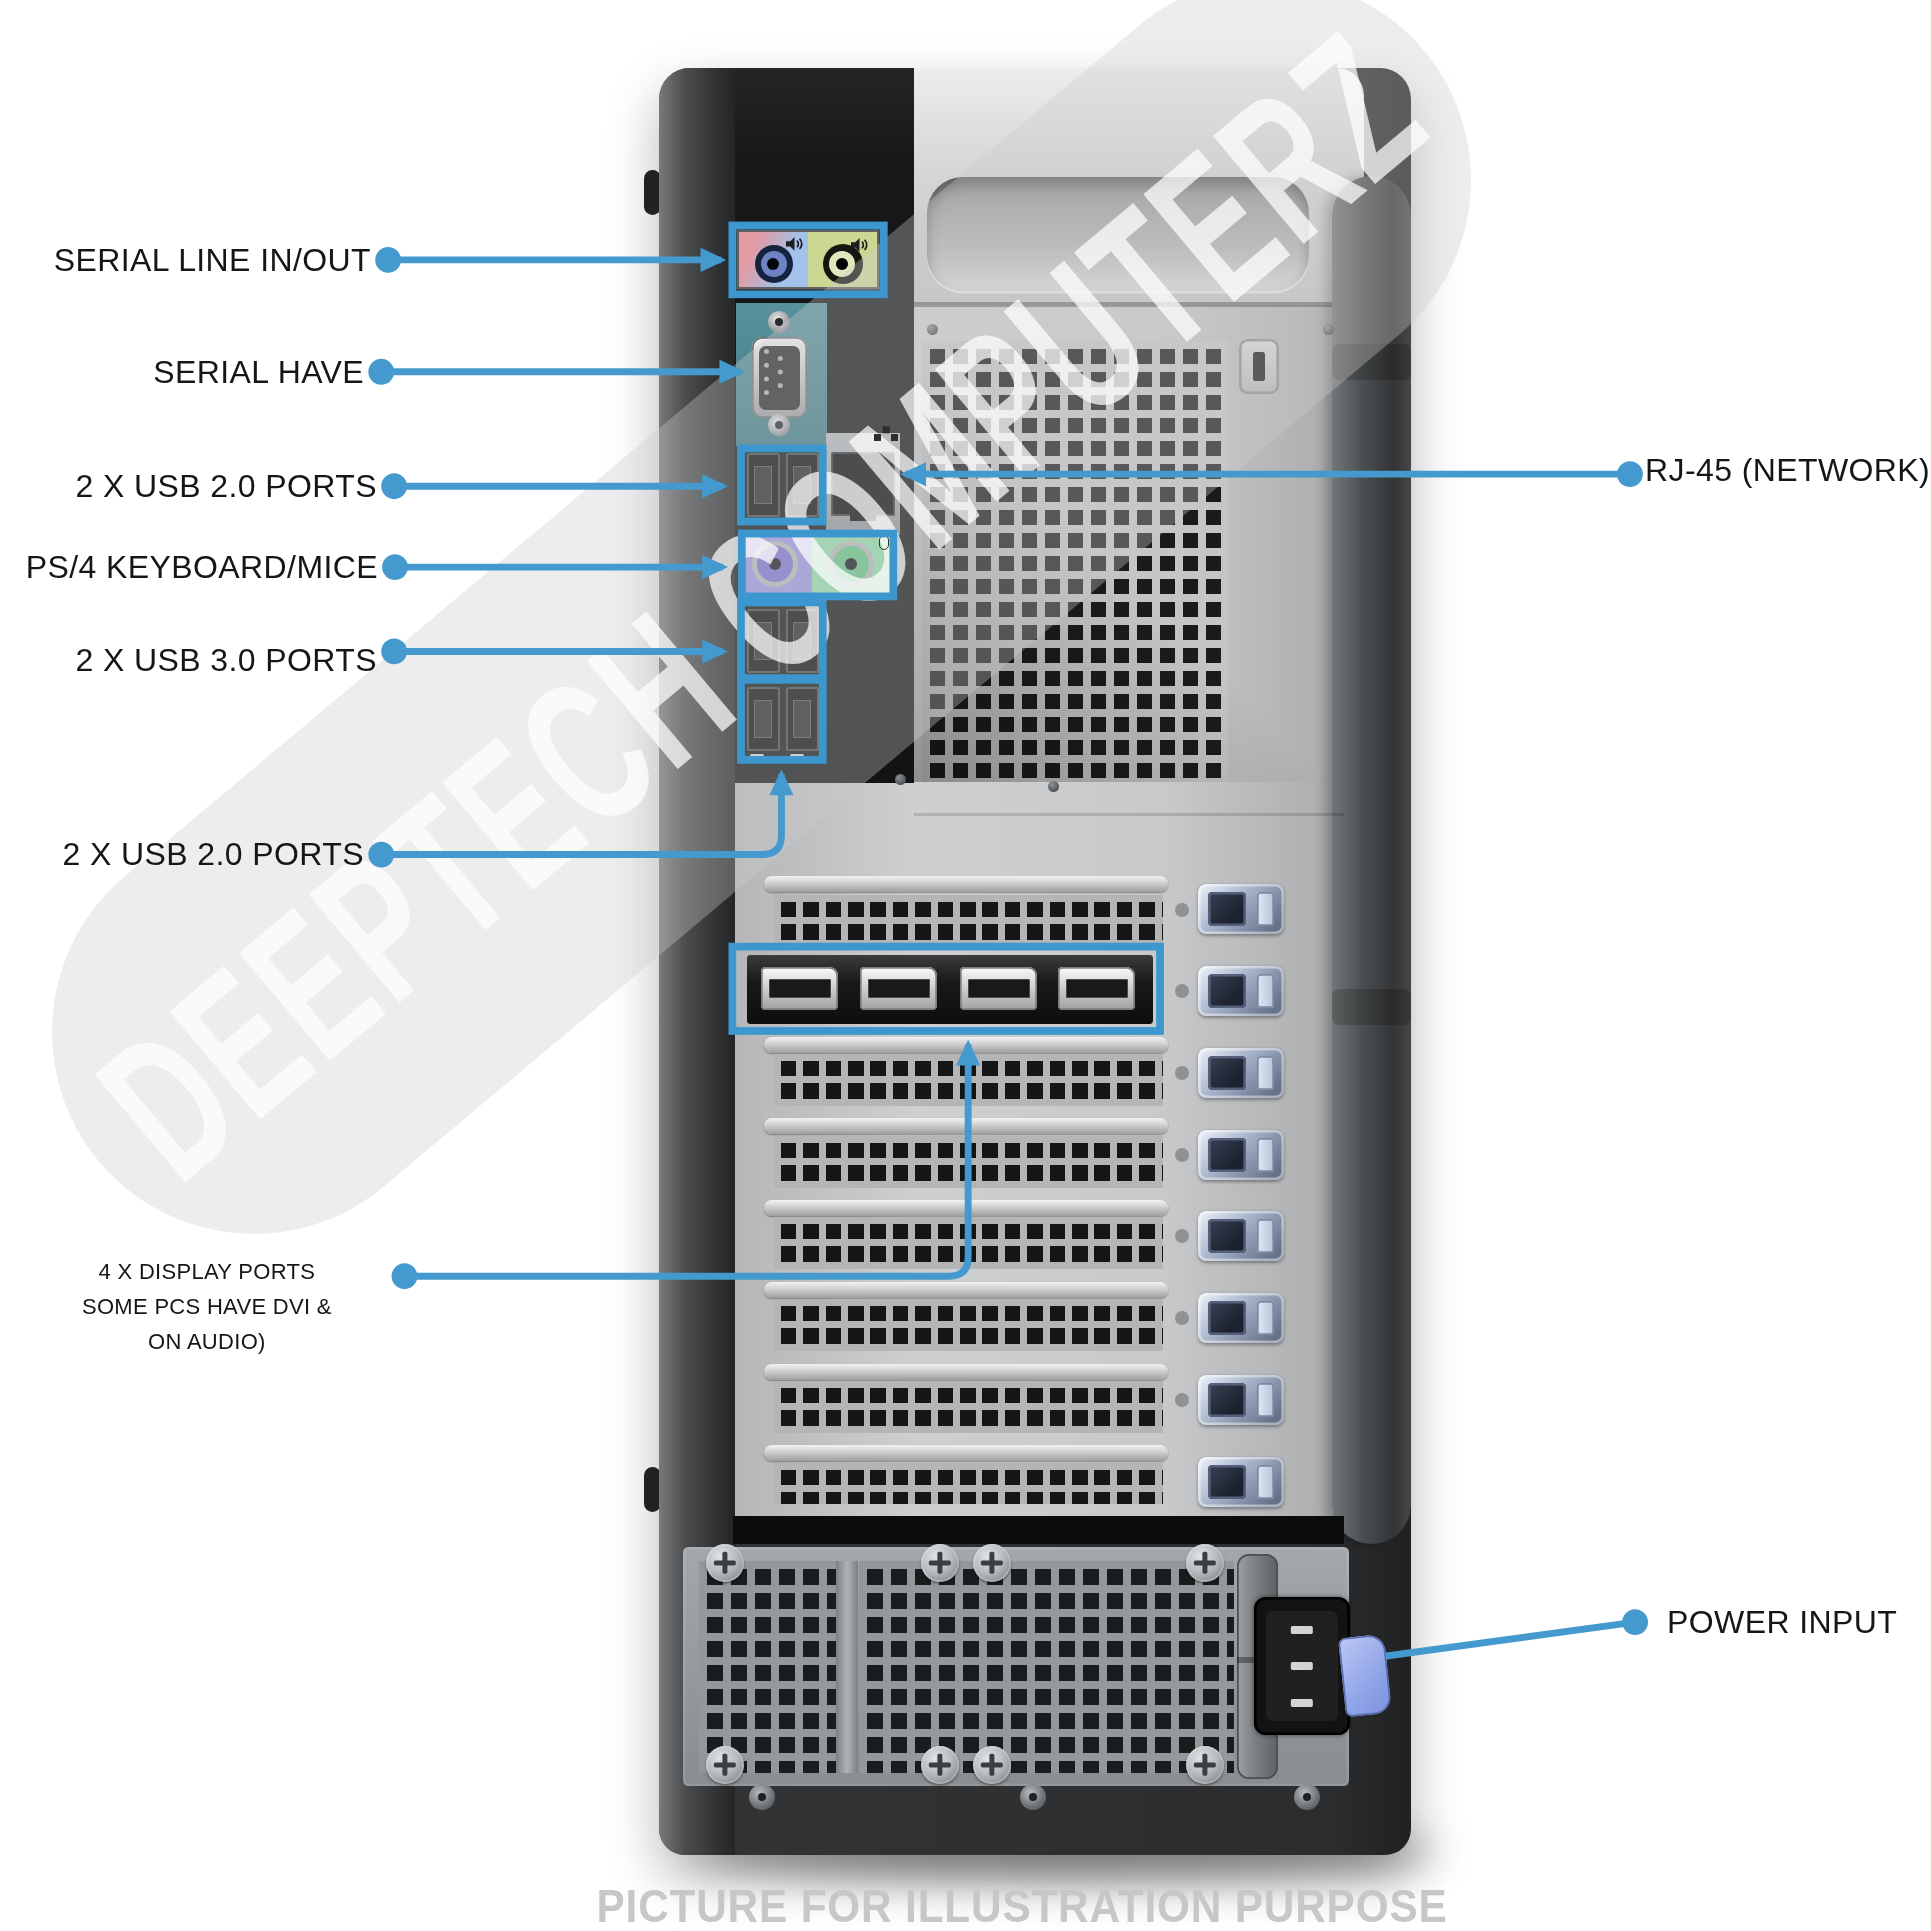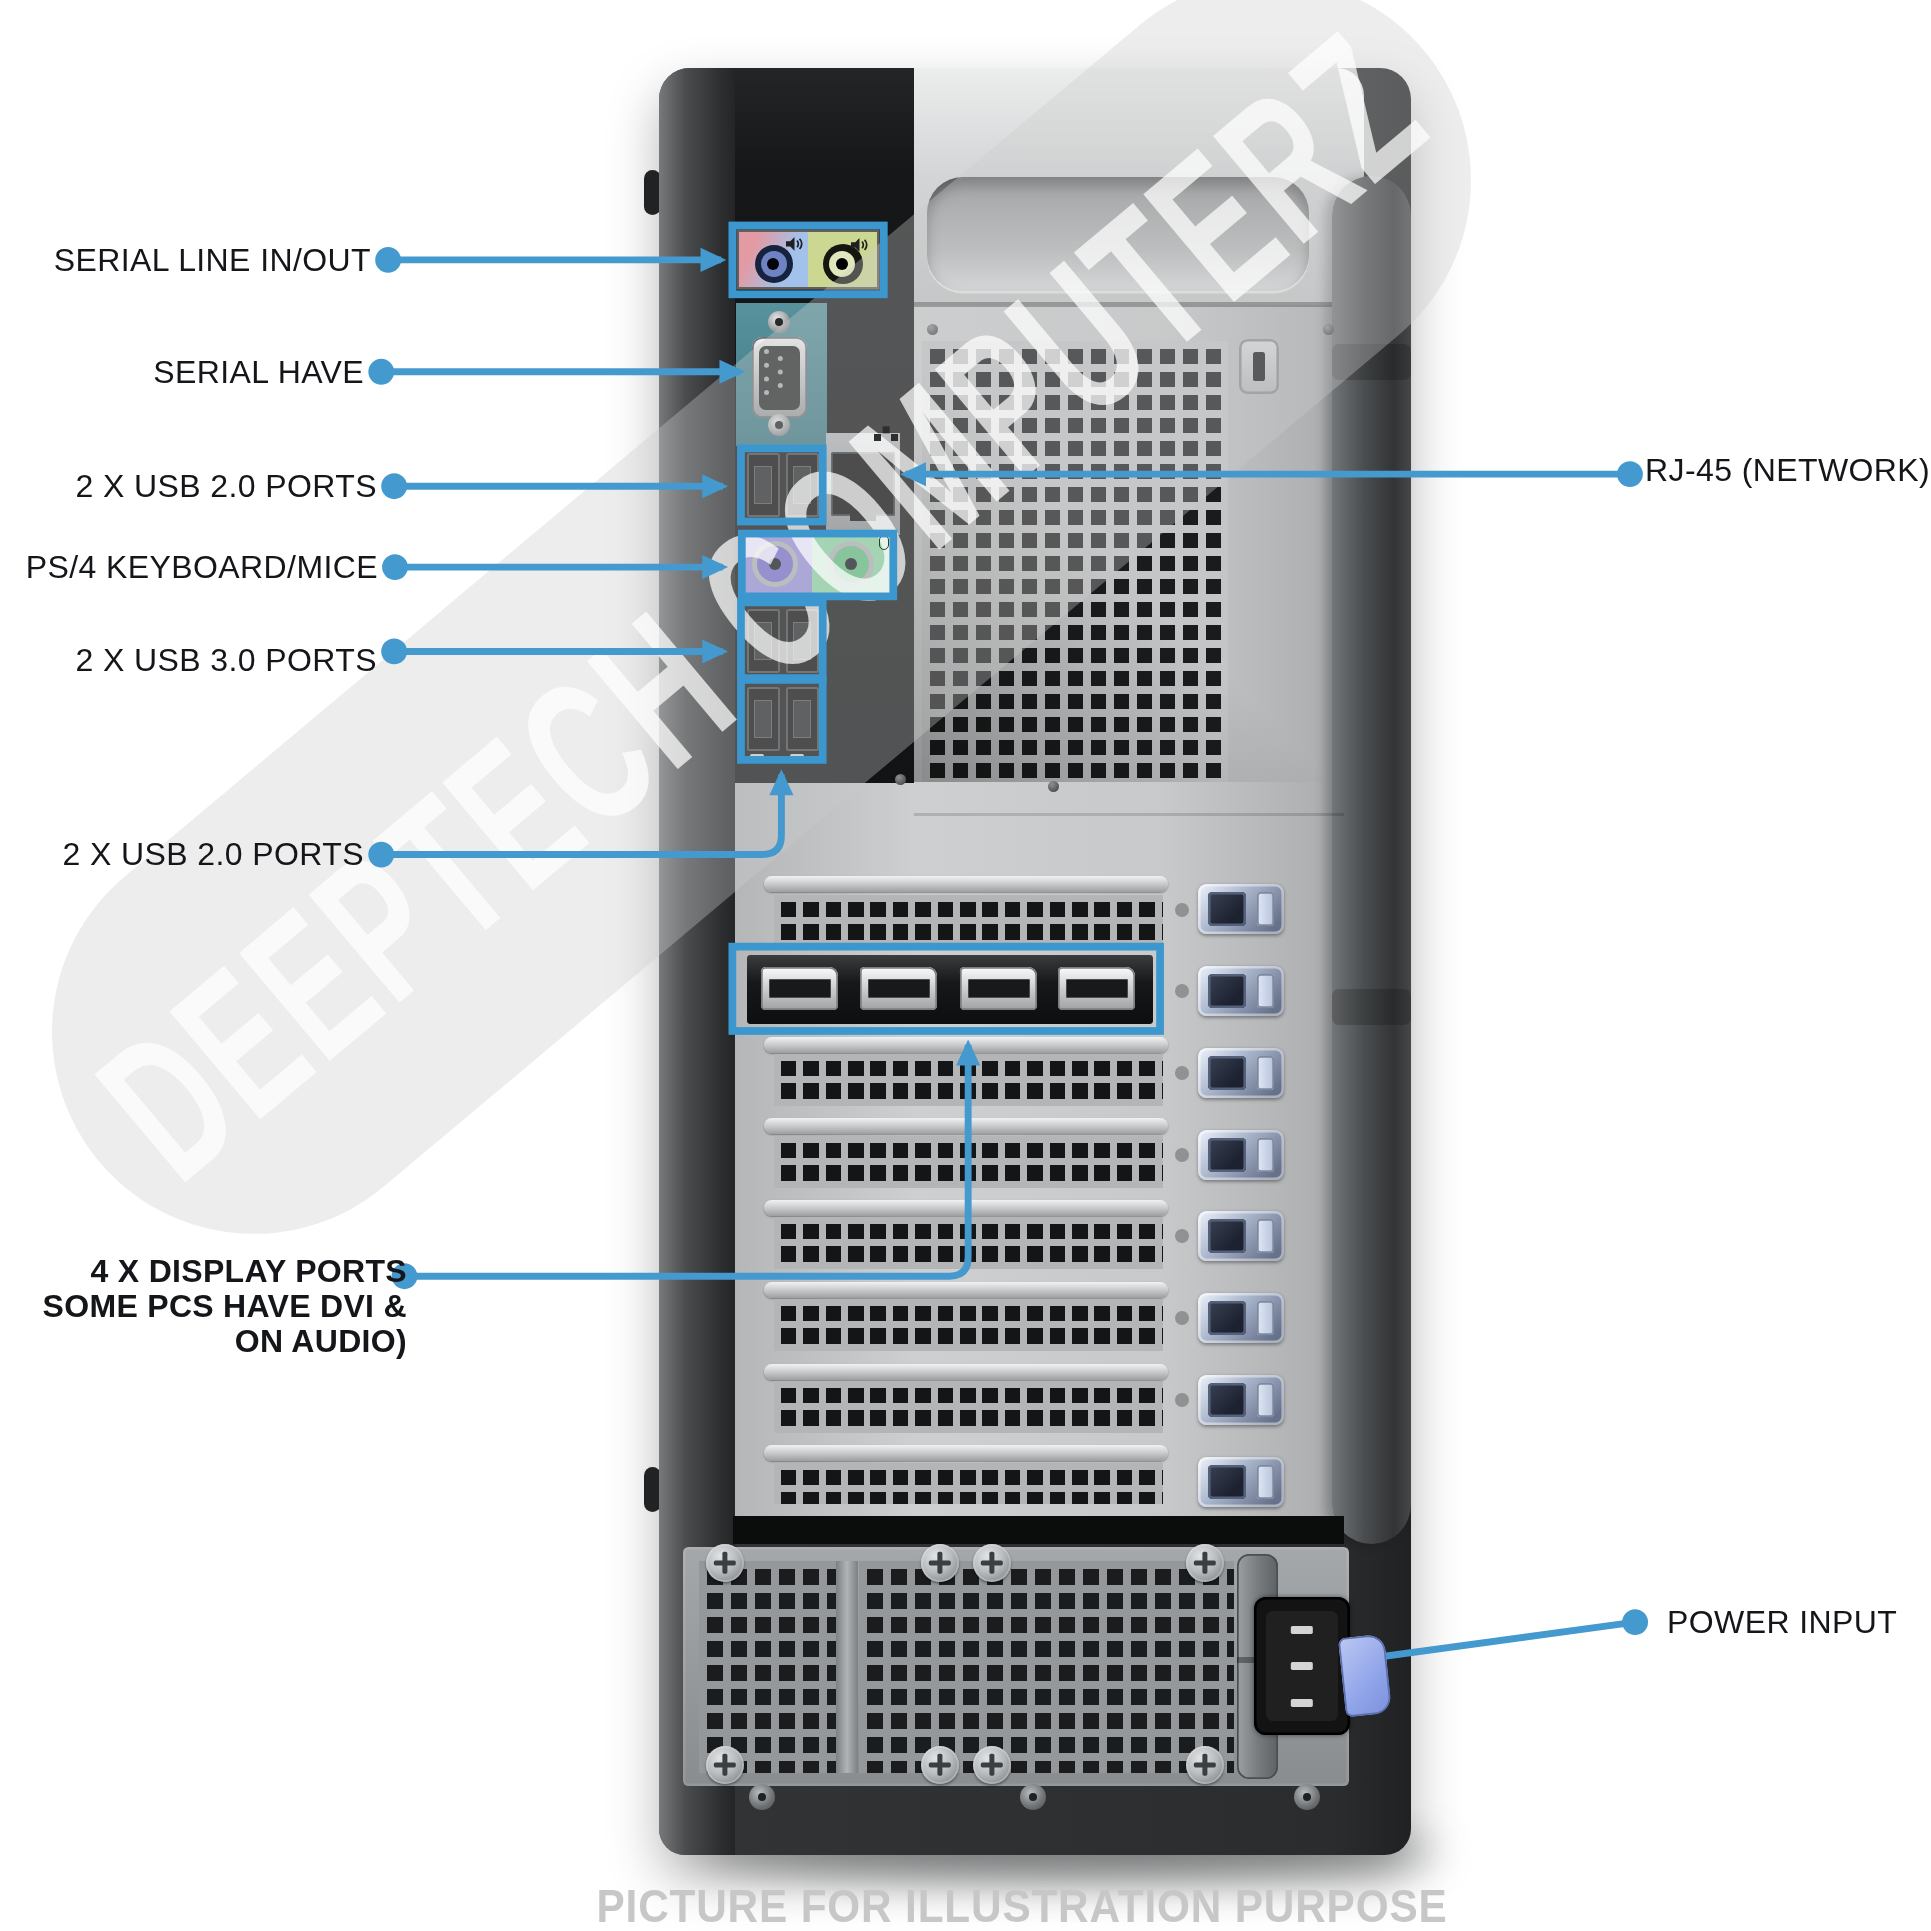--- a/index.html
+++ b/index.html
@@ -142,22 +142,22 @@
   
   .watermark{position:absolute;left:-103px;top:404px;width:1729px;height:404px;border-radius:202px;
     background:rgba(202,202,202,.35);transform:rotate(-40deg);display:flex;align-items:center;justify-content:center;
     z-index:7;pointer-events:none;}
   .watermark span{font-weight:bold;font-size:205px;letter-spacing:5.2px;white-space:nowrap;
     color:rgba(255,255,255,.72);transform:scaleX(.64);}
 
   
   .overlay-svg{position:absolute;left:0;top:0;z-index:8;}
   .label{position:absolute;font-size:32px;line-height:36px;letter-spacing:0.4px;color:#14161a;white-space:nowrap;z-index:9;}
-  .label-block{position:absolute;left:6.9px;top:1254px;width:400px;text-align:right;font-size:32px;line-height:35px;
-    letter-spacing:0.3px;color:#14161a;z-index:9;font-weight:bold;}
+  .label-block{position:absolute;left:6.9px;top:1254px;width:400px;text-align:center;font-size:22px;line-height:35px;
+    letter-spacing:0.3px;color:#14161a;z-index:9;}
   .footer-text{position:absolute;left:540px;top:1879px;width:964px;text-align:center;font-weight:bold;
     font-size:46px;letter-spacing:0.9px;color:#c7c7c7;transform:scaleX(.92);z-index:9;}
 </style>
 </head>
 <body>
 
 <div id="canvas">
 
   <div class="floor-shadow"></div>
 

